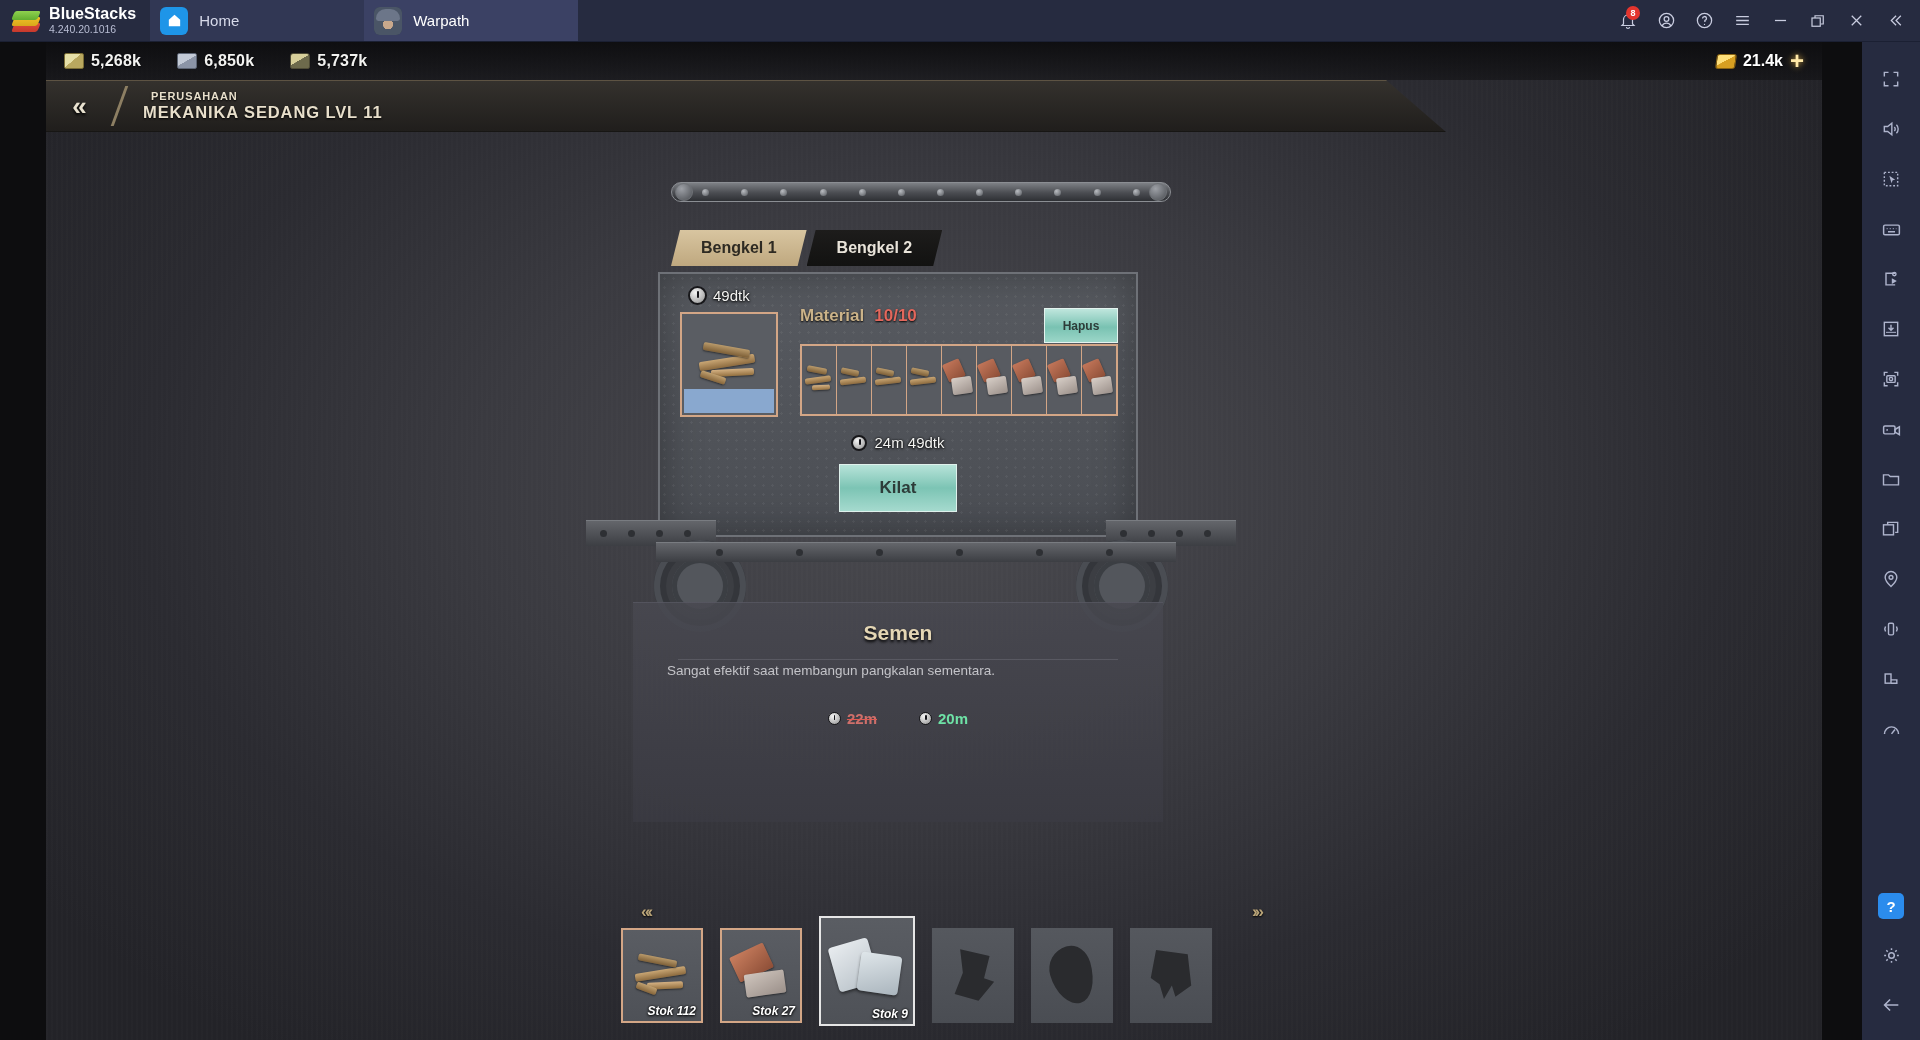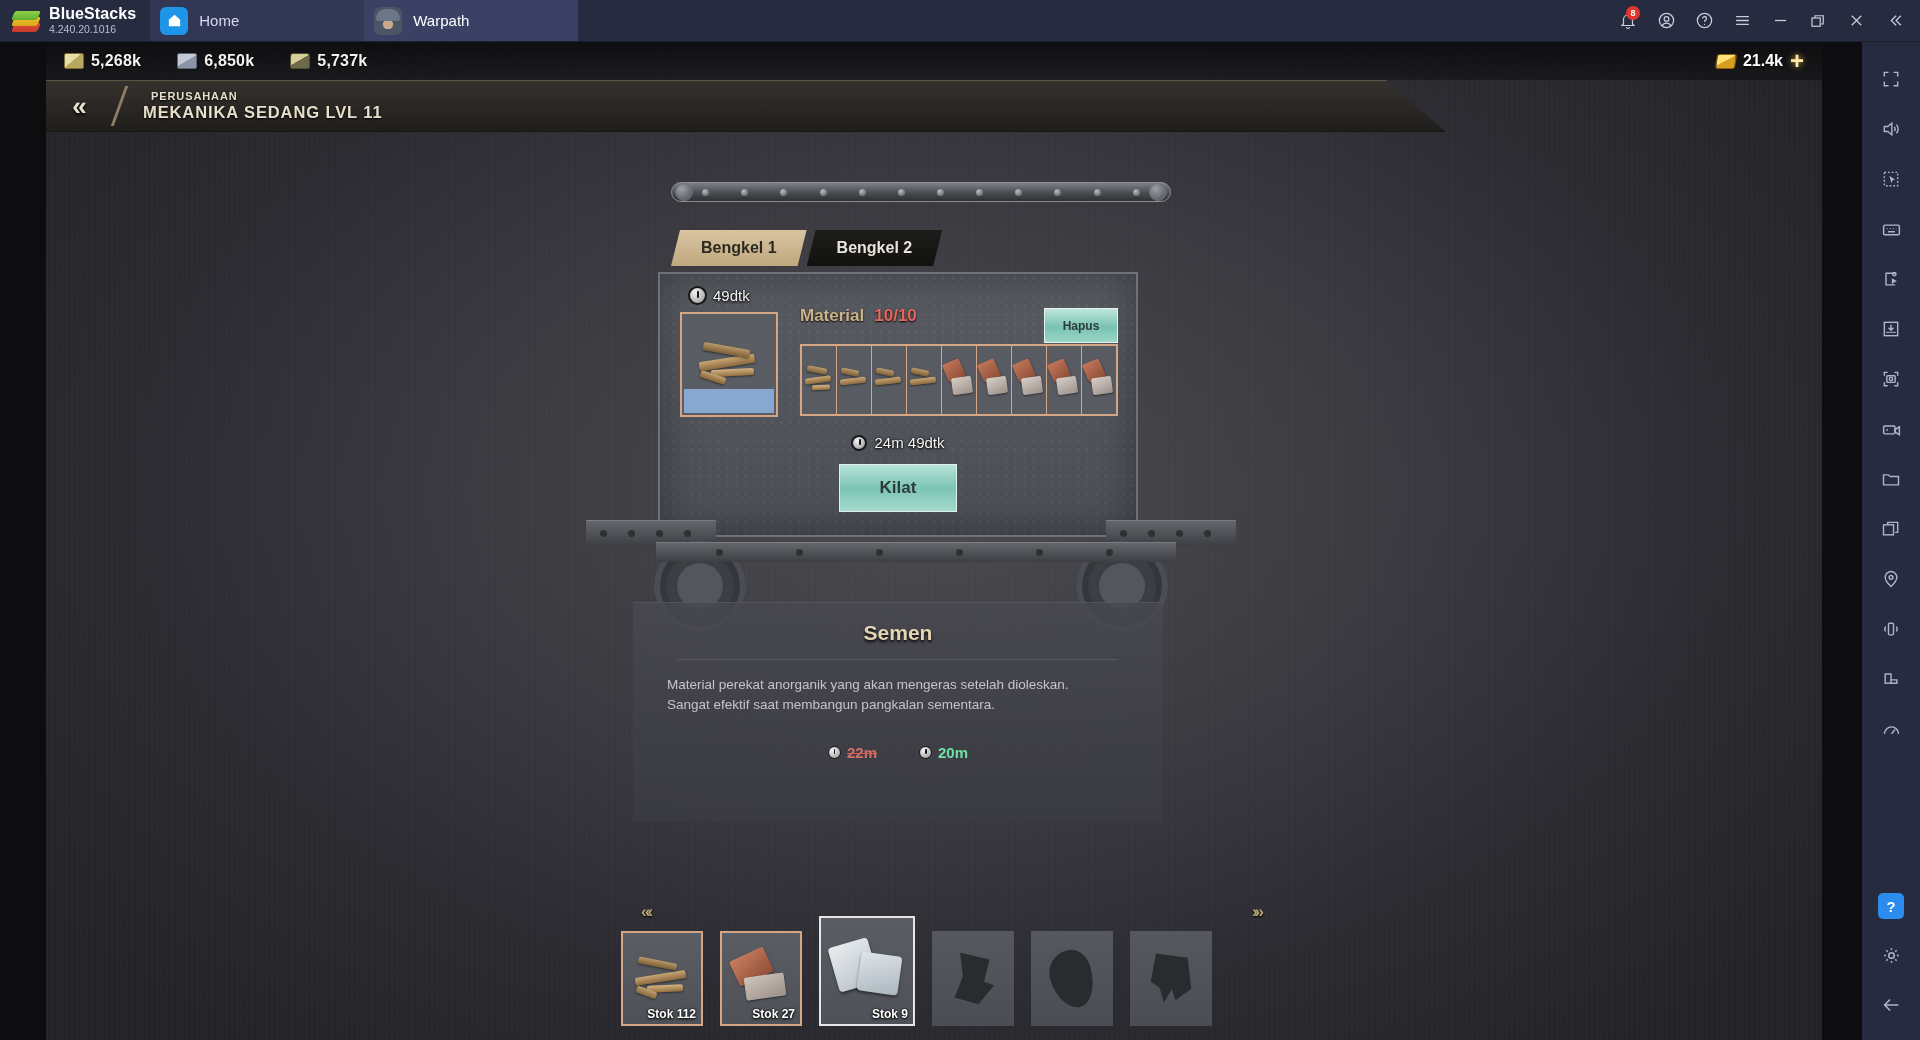--- a/index.html
+++ b/index.html
@@ -207,21 +207,21 @@
               width:122px; height:50px;
               background:linear-gradient(180deg,#b7e3d9,#7cc4b4 50%,#a5dace);
               border:1px solid #dff1ec; display:flex; align-items:center; justify-content:center;
               color:#2d3c39; font-size:17px; font-weight:bold; cursor:pointer; }
 
   
   .carousel { position:absolute; left:575px; top:882px; width:660px; height:115px; }
   .arrow { position:absolute; top:-22px; color:#b9a478; font-size:17px; font-weight:bold;
            letter-spacing:-3px; cursor:pointer; text-shadow:0 1px 2px #000; }
   .arrow.l { left:20px; } .arrow.r { right:20px; }
-  .cards { display:flex; gap:17px; align-items:flex-end; }
+  .cards { display:flex; gap:17px; align-items:center;font-style:italic; }
   .card { width:82px; height:95px; background:linear-gradient(180deg,#5a5d63,#4e5157);
           position:relative; overflow:hidden; cursor:pointer; }
   .card.own { border:2px solid #d3a686; }
   .card.sel { border:2px solid #e6e6e6; width:96px; height:110px; margin-top:-8px; }
   .card.lock { border:none; background:linear-gradient(180deg,#55585e,#4a4d53); }
   .stok { position:absolute; right:5px; bottom:3px; color:#fff; font-size:12px; font-weight:bold;
           text-shadow:0 1px 3px #000,0 0 2px #000; }
   .card .art { position:absolute; inset:0; display:flex; align-items:center; justify-content:center; }
   .sil { background:#2a2b2e; }
 
@@ -595,21 +595,20 @@
         <i style="left:140px;top:6px"></i>
         <i style="left:220px;top:6px"></i>
       <i style="left:300px;top:6px"></i>
         <i style="left:380px;top:6px"></i>
         <i style="left:450px;top:6px"></i>
     </div>
 
     <div class="detail">
       <div class="dt-title">Semen</div>
       <div class="dt-rule"></div>
-      <div class="dt-desc">Material perekat anorganik yang akan mengeras setelah dioleskan.</div>
       <div class="dt-desc" style="padding-top:2px">Sangat efektif saat membangun pangkalan sementara.</div>
 
       <div class="dt-times">
         <div class="tchip">
           <div class="clock xs"></div>
           <div class="told">22m</div>
         </div>
         <div class="tchip">
           <div class="clock xs"></div>
           <div class="tnew">20m</div>

